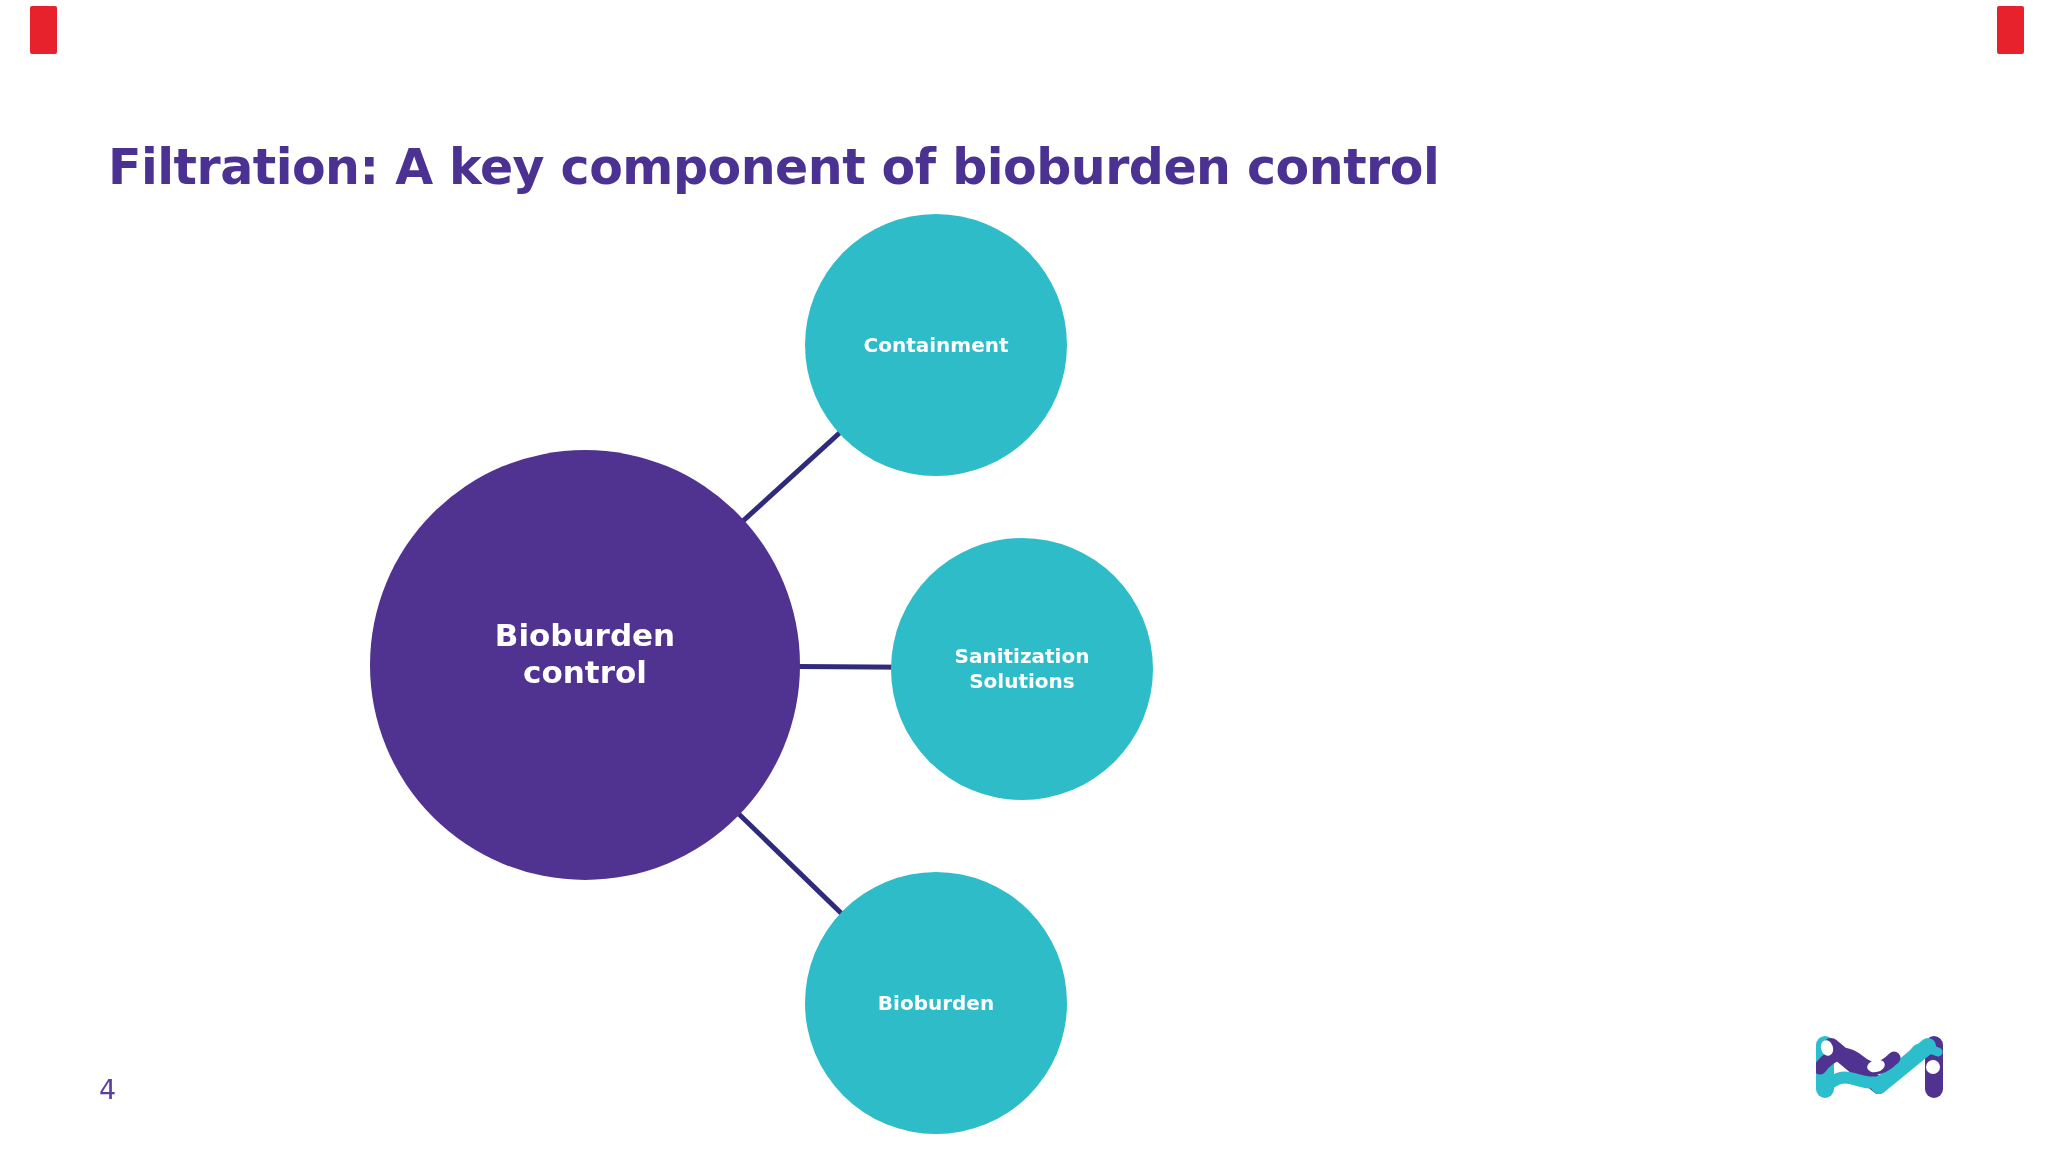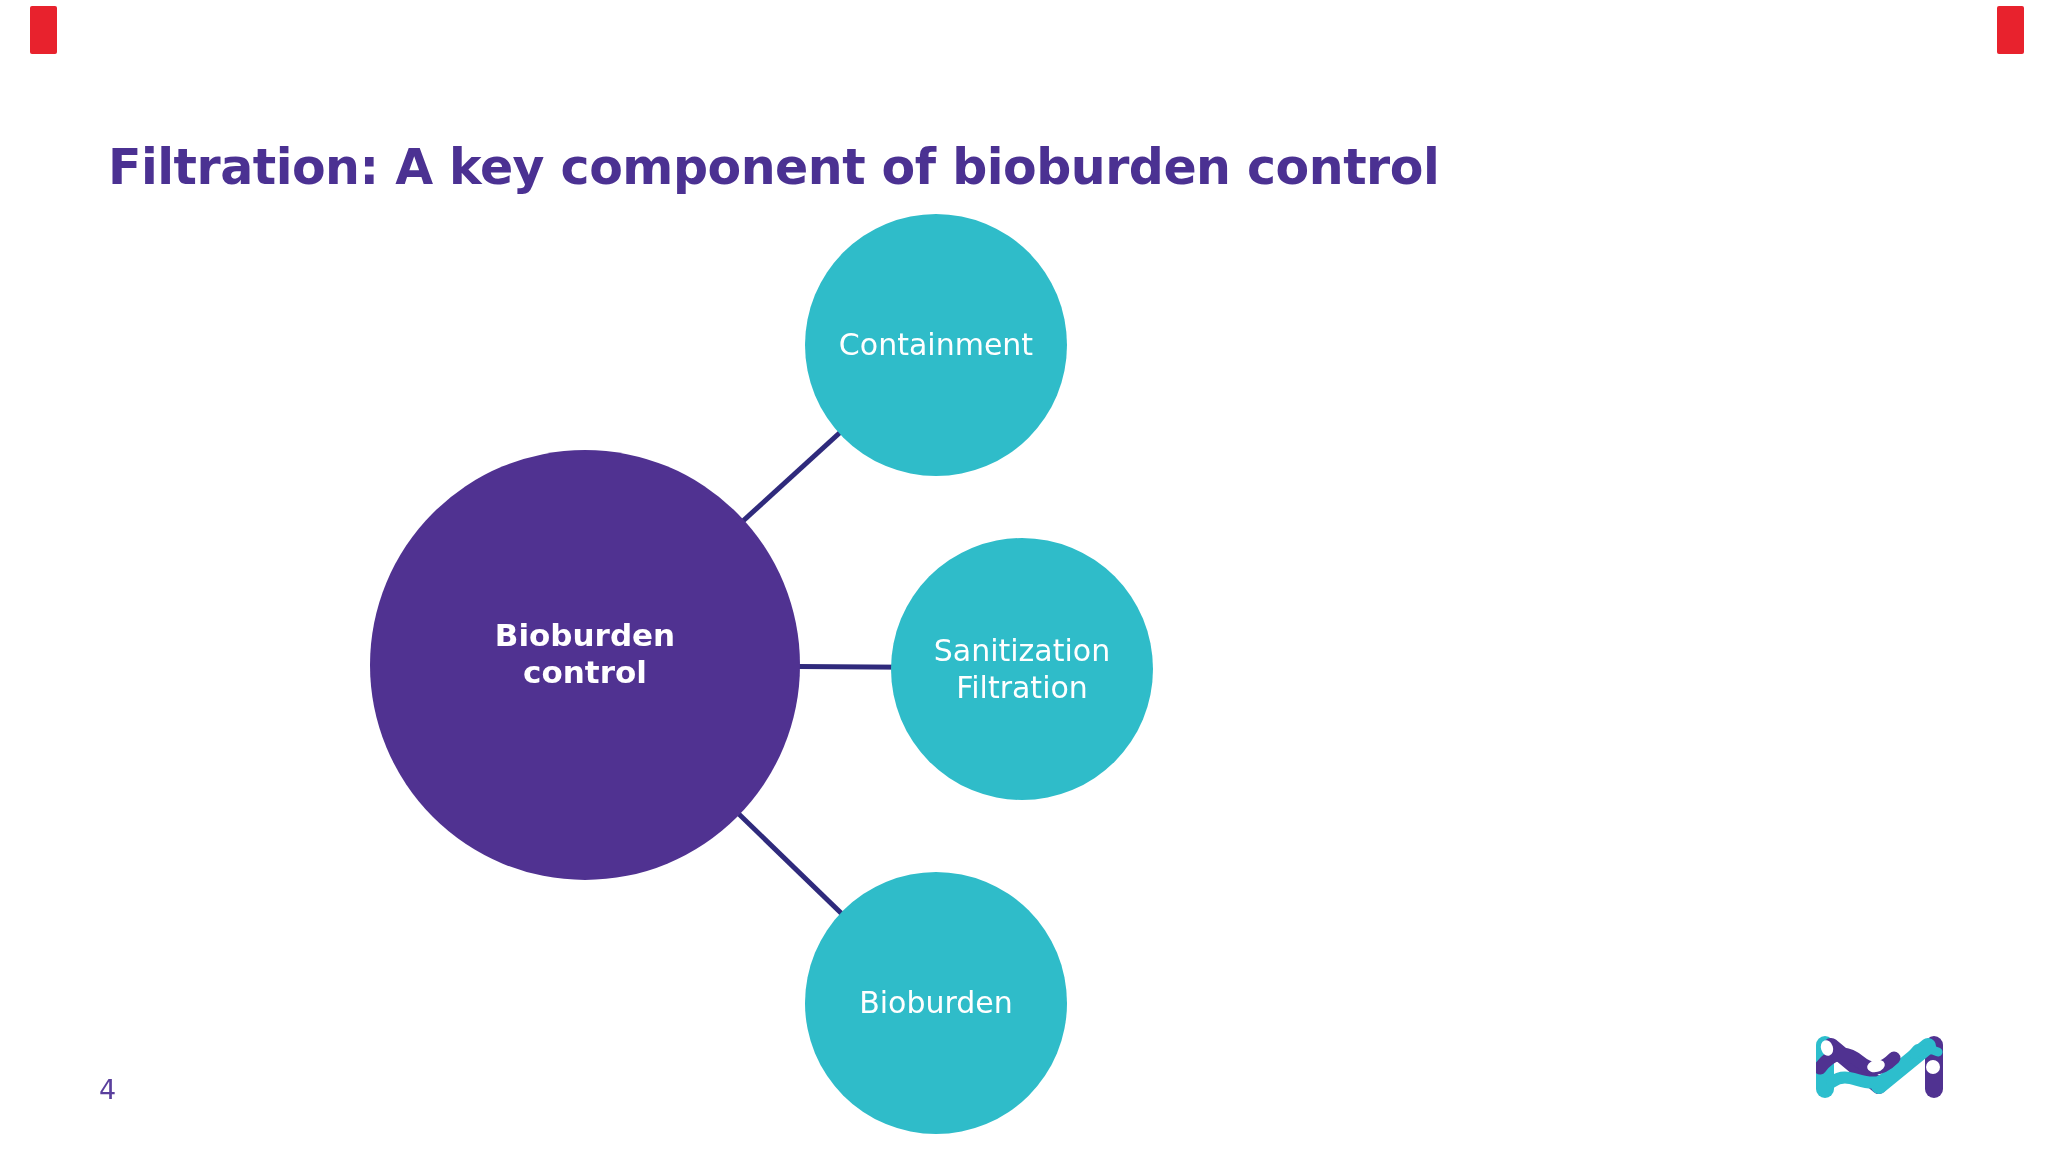--- a/index.html
+++ b/index.html
@@ -70,22 +70,22 @@
     font-weight: bold;
     line-height: 1.2;
     transform: translateY(-11px);
   }
   .satellite-node {
     width: 262px;
     height: 262px;
     background: #2fbcc9;
   }
   .satellite-node .node-label {
-    font-size: 30px;
-    font-weight: normal;
+    font-size: 20px;
+    font-weight: bold;
     line-height: 1.25;
   }
   .satellite-containment  { left: 805px; top: 214px; }
   .satellite-sanitization { left: 891px; top: 538px; }
   .satellite-filtration   { left: 805px; top: 872px; }
 
   .page-number {
     position: absolute;
     left: 99px;
     top: 1074px;
@@ -121,21 +121,21 @@
     <span class="node-label">Bioburden
 control</span>
   </div>
 
   <div class="node satellite-node satellite-containment">
     <span class="node-label">Containment</span>
   </div>
 
   <div class="node satellite-node satellite-sanitization">
     <span class="node-label">Sanitization
-Filtration</span>
+Solutions</span>
   </div>
 
   <div class="node satellite-node satellite-filtration">
     <span class="node-label">Bioburden</span>
   </div>
 
   <div class="page-number">4</div>
 
   <svg class="brand-logo" viewBox="0 0 127 62" xmlns="http://www.w3.org/2000/svg">
 

